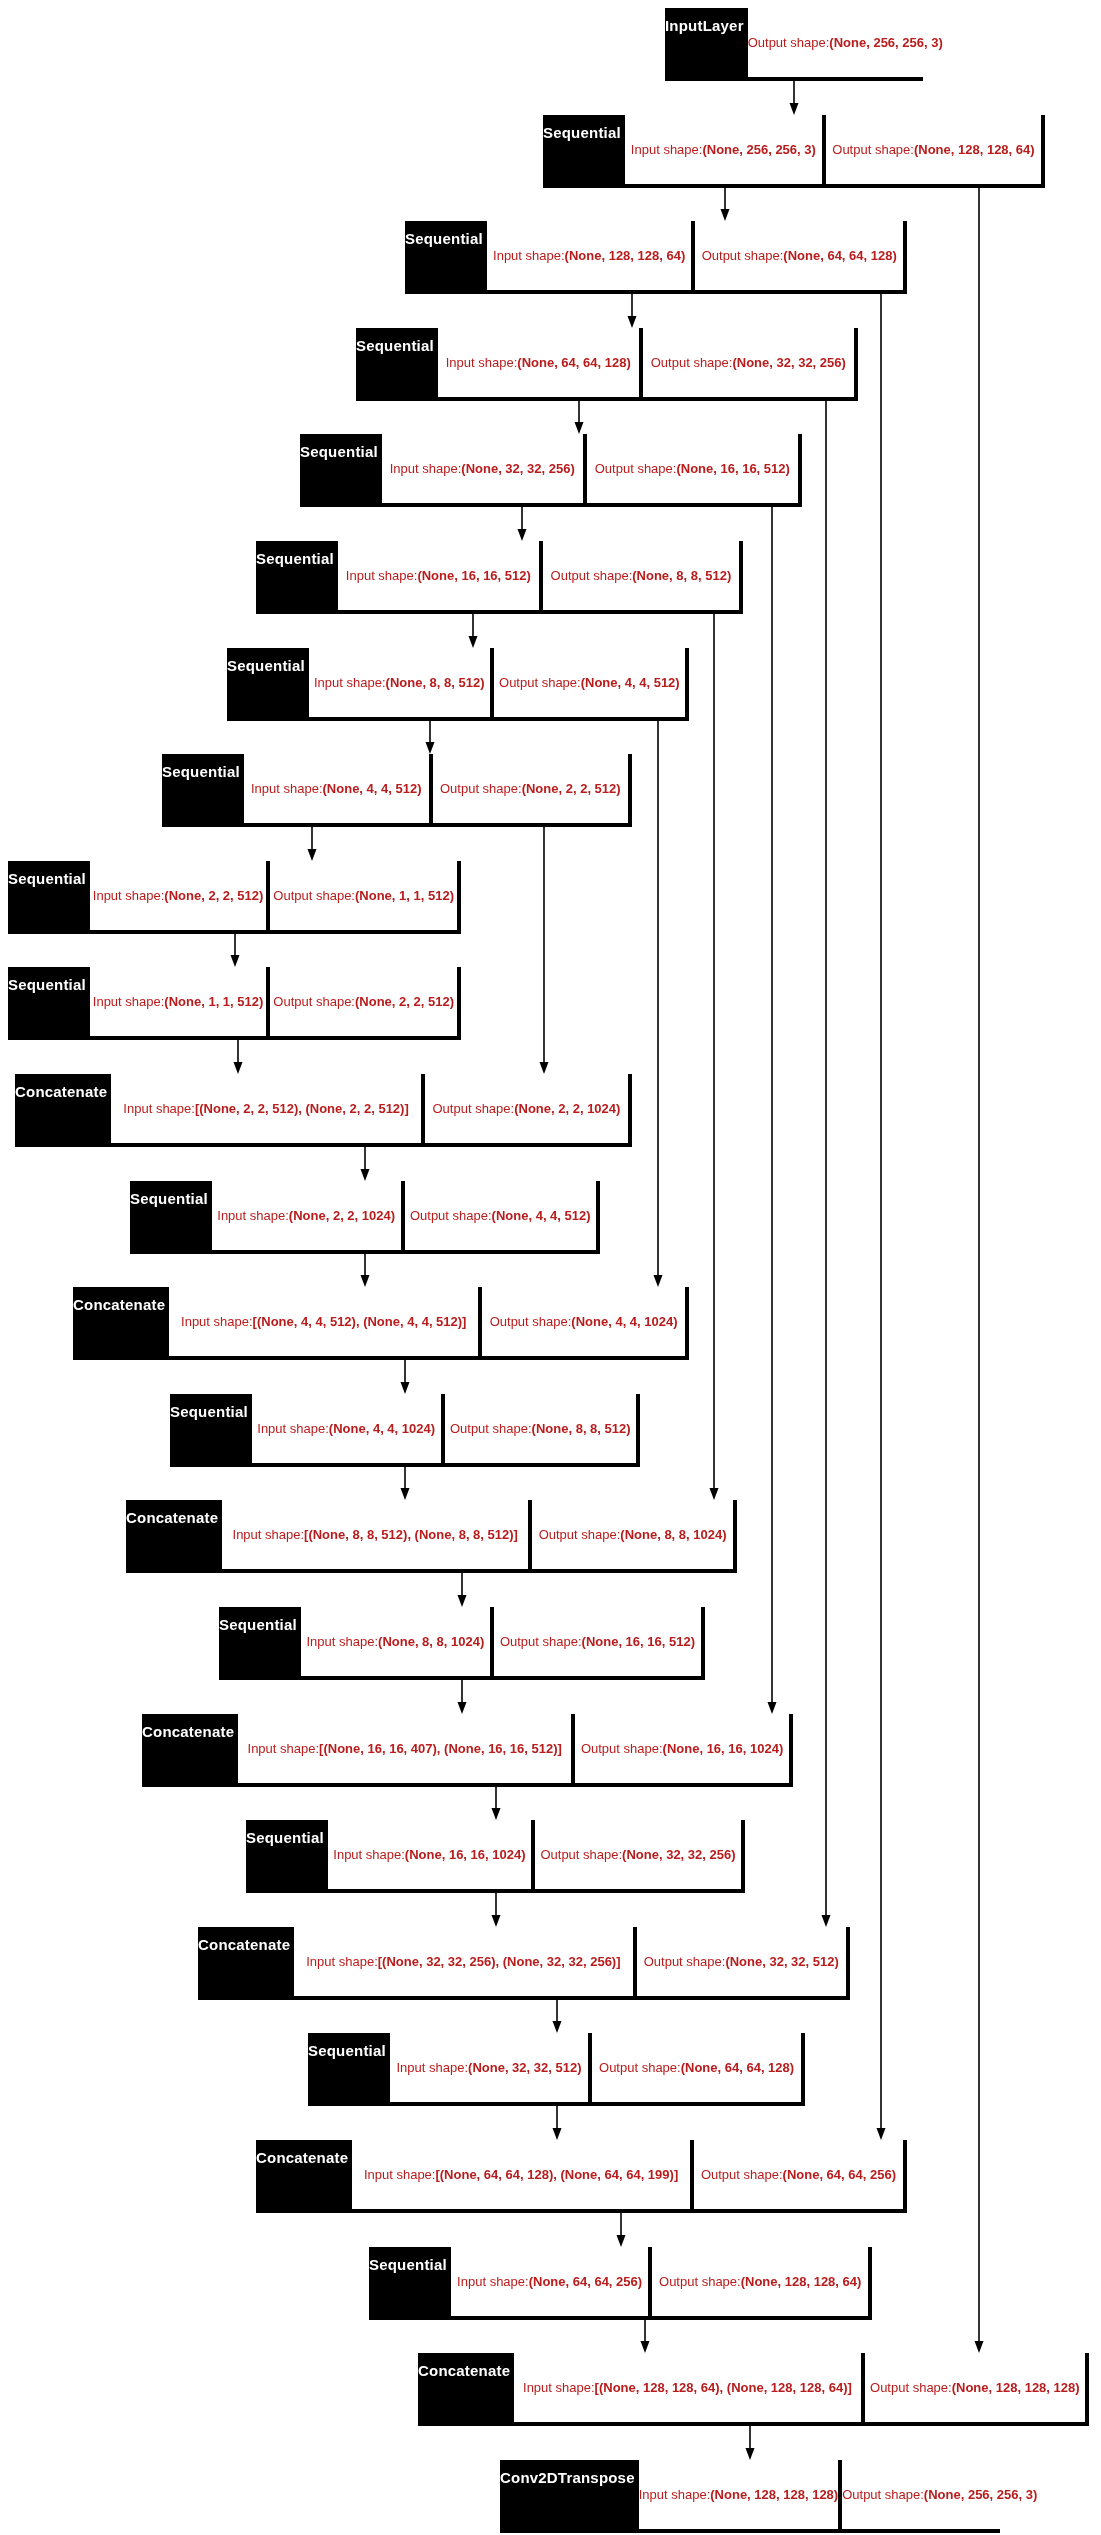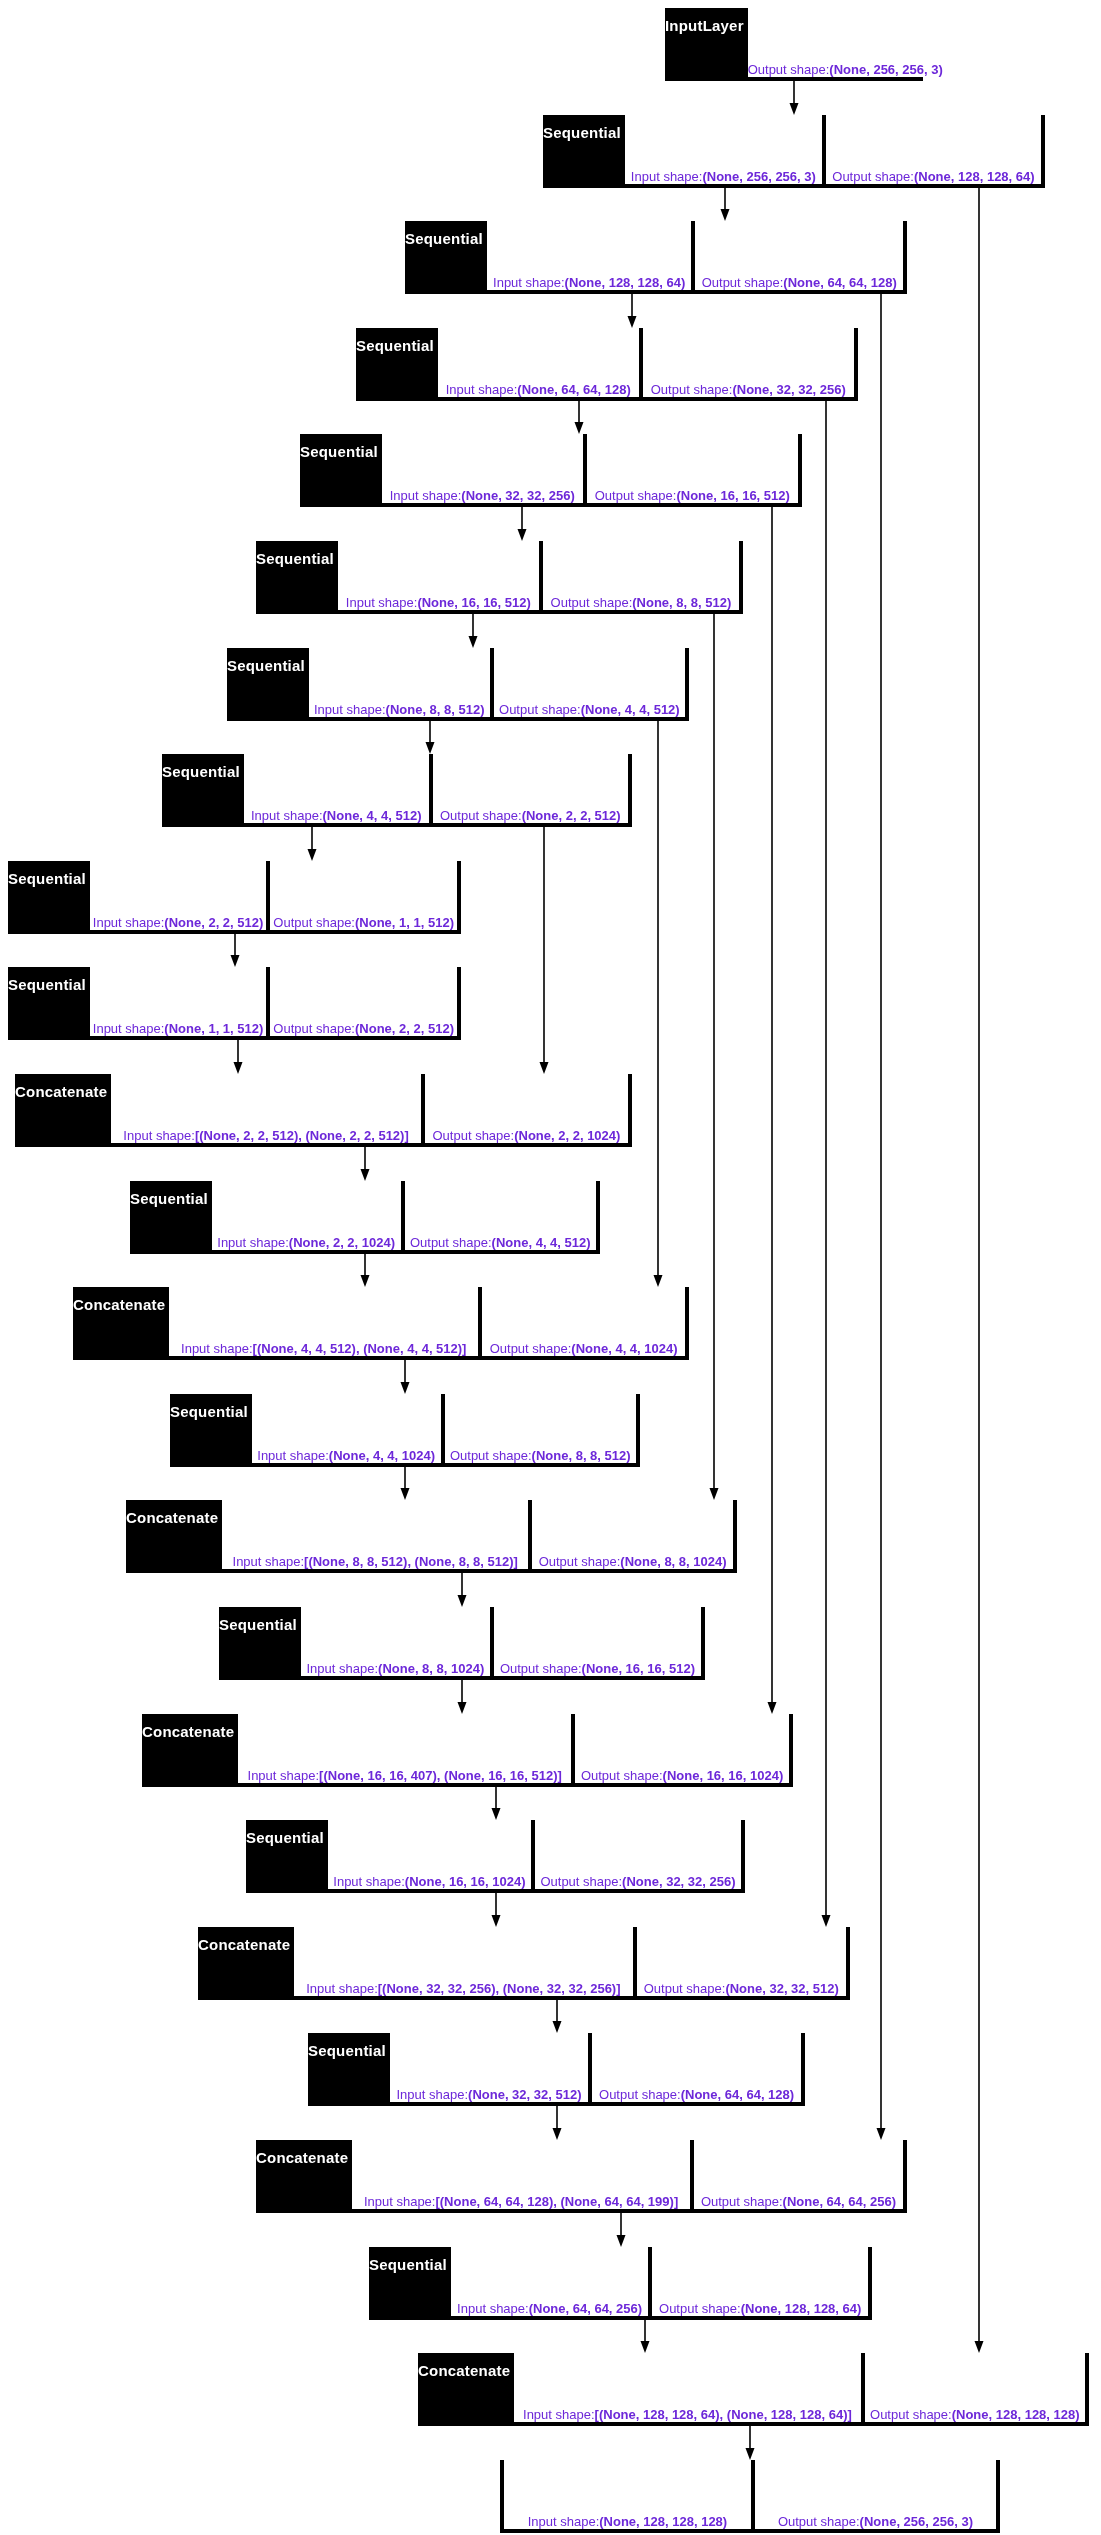--- a/index.html
+++ b/index.html
@@ -43,23 +43,23 @@
   }
   .node-cells {
     display: flex;
     flex: 1;
     gap: 4px;
     padding: 0 4px 4px 4px;
     box-sizing: border-box;
   }
   .cell {
     background: #ffffff;
-    color: #6d28d9;
+    color: #b91c1c;
     display: flex;
-    align-items: flex-end;
+    align-items: center;
     justify-content: center;
     font-size: 13px;
     white-space: nowrap;
     overflow: hidden;
     min-width: 0;
   }
   .cell .shape-val { font-weight: bold; }
   .cell .shape-prefix { font-weight: normal; }
   .cell span { display: inline; }
 </style>
@@ -419,20 +419,21 @@
         <span class="shape-prefix">Input shape: </span>
           <span class="shape-val">[(None, 128, 128, 64), (None, 128, 128, 64)]</span>
       </div>
       <div class="cell cell-output" style="flex-grow: 35;">
         <span class="shape-prefix">Output shape: </span>
           <span class="shape-val">(None, 128, 128, 128)</span>
       </div>
     </div>
   </div>
     <div class="node" style="left: 500px; top: 2460px; width: 500px; height: 73px;">
+    <div class="node-title">Conv2DTranspose</div>
     <div class="node-cells">
       <div class="cell cell-input" style="flex-grow: 34;">
         <span class="shape-prefix">Input shape: </span>
           <span class="shape-val">(None, 128, 128, 128)</span>
       </div>
       <div class="cell cell-output" style="flex-grow: 33;">
         <span class="shape-prefix">Output shape: </span>
           <span class="shape-val">(None, 256, 256, 3)</span>
       </div>
     </div>

